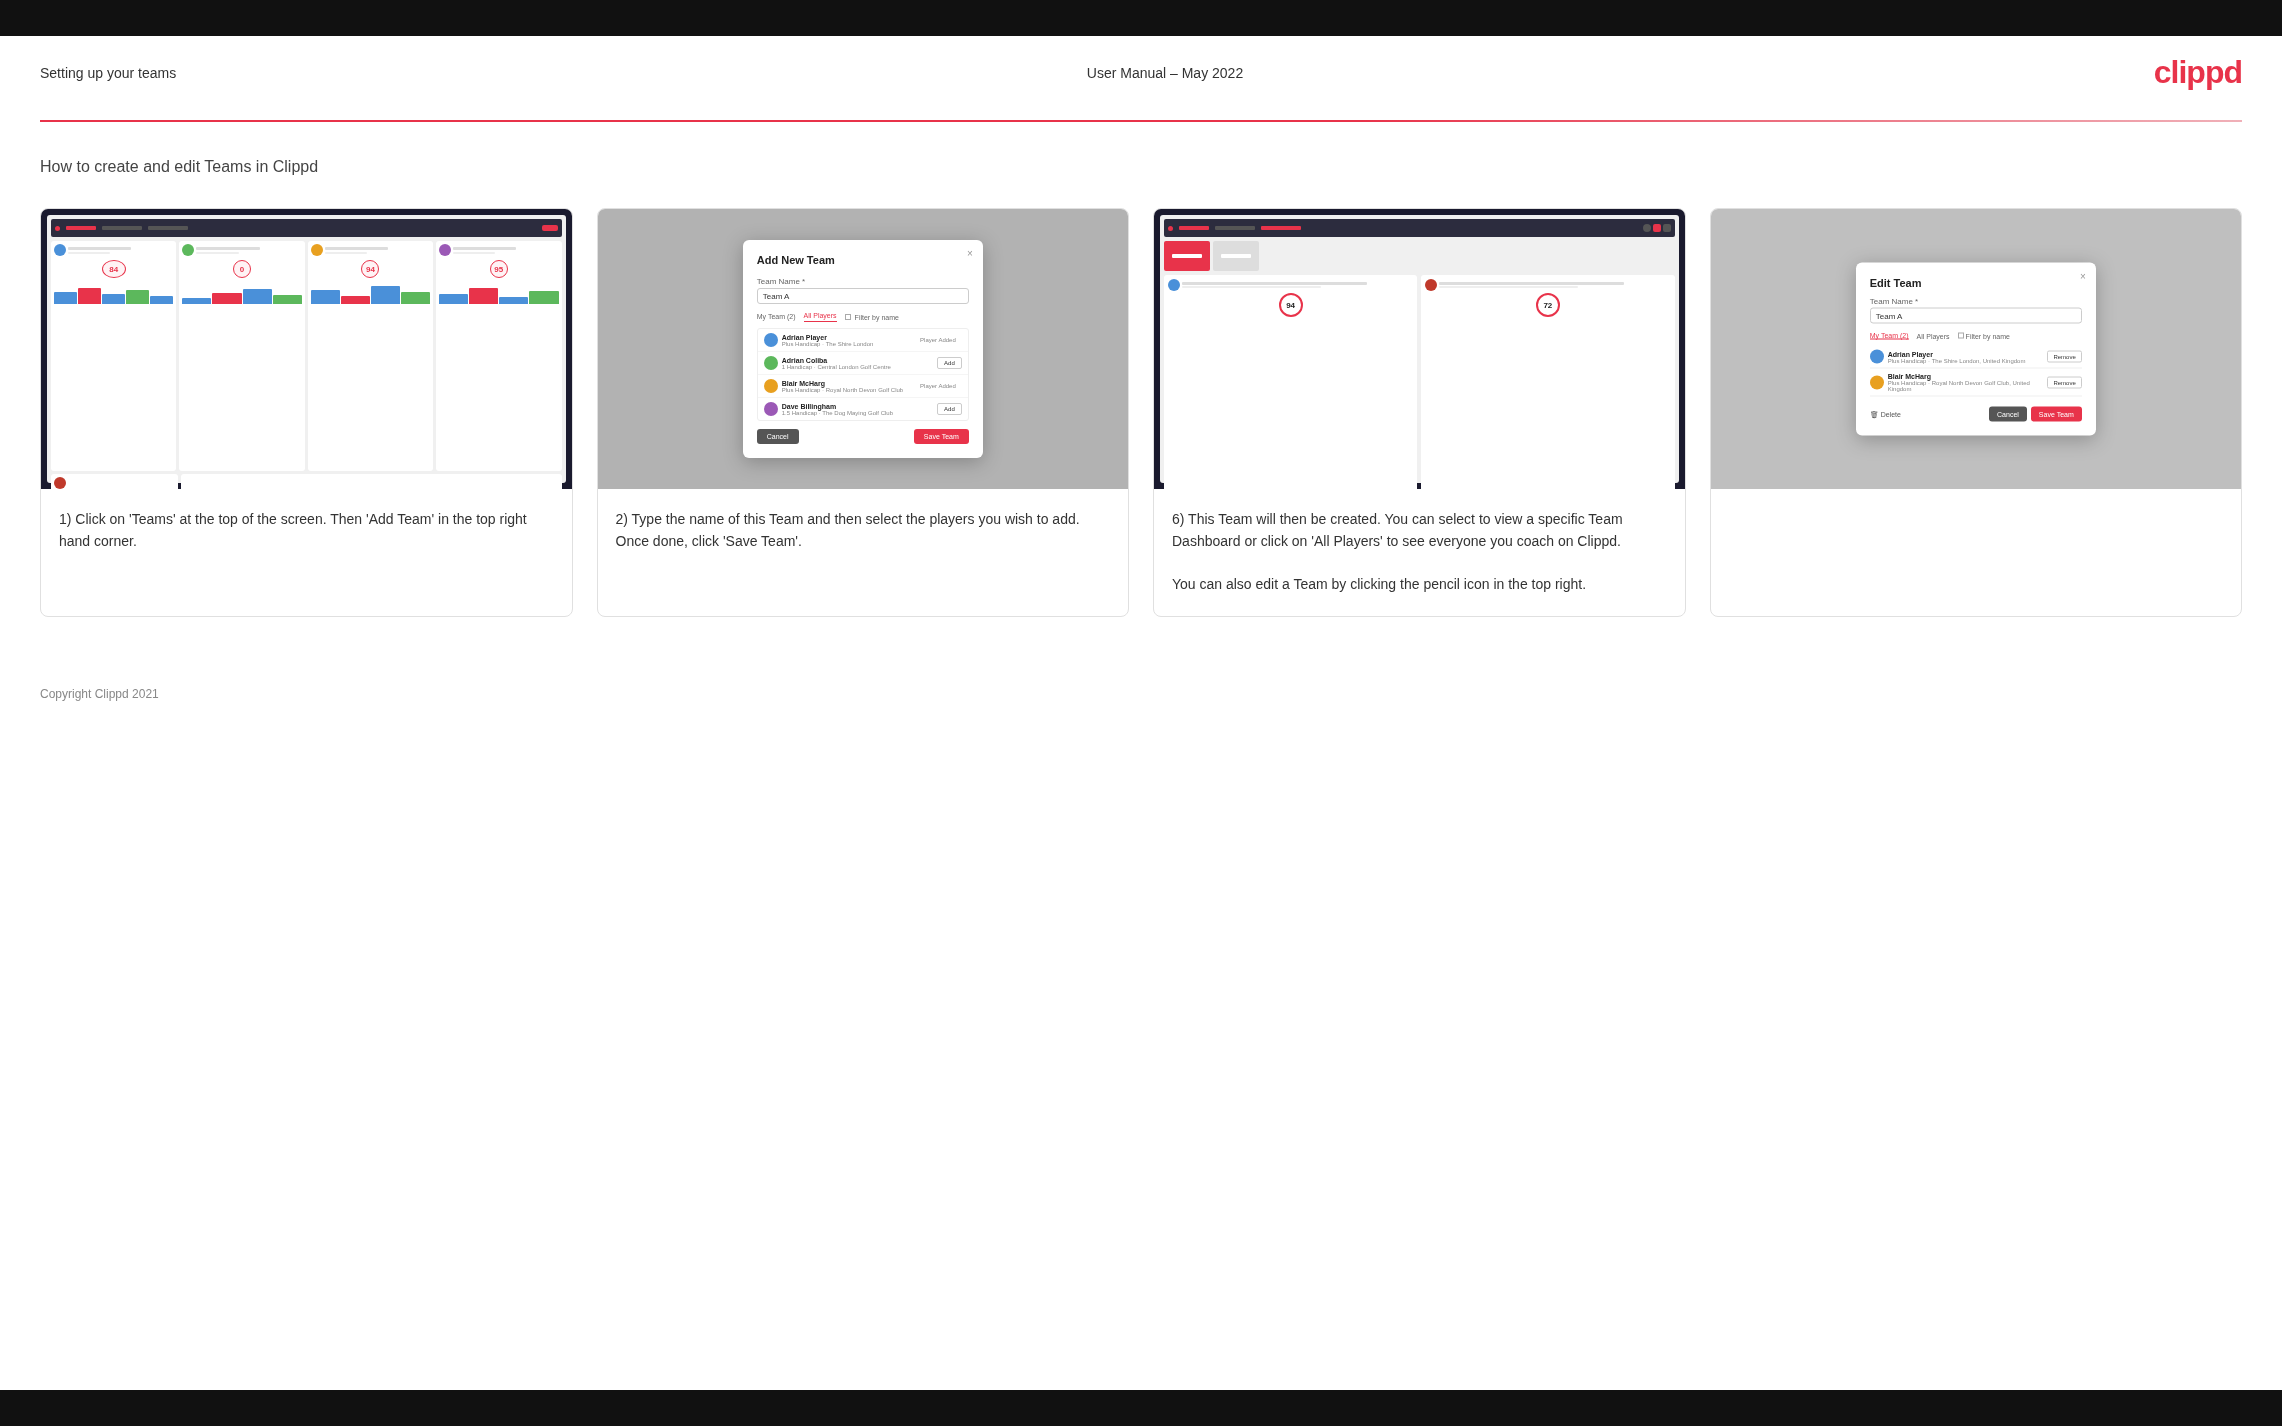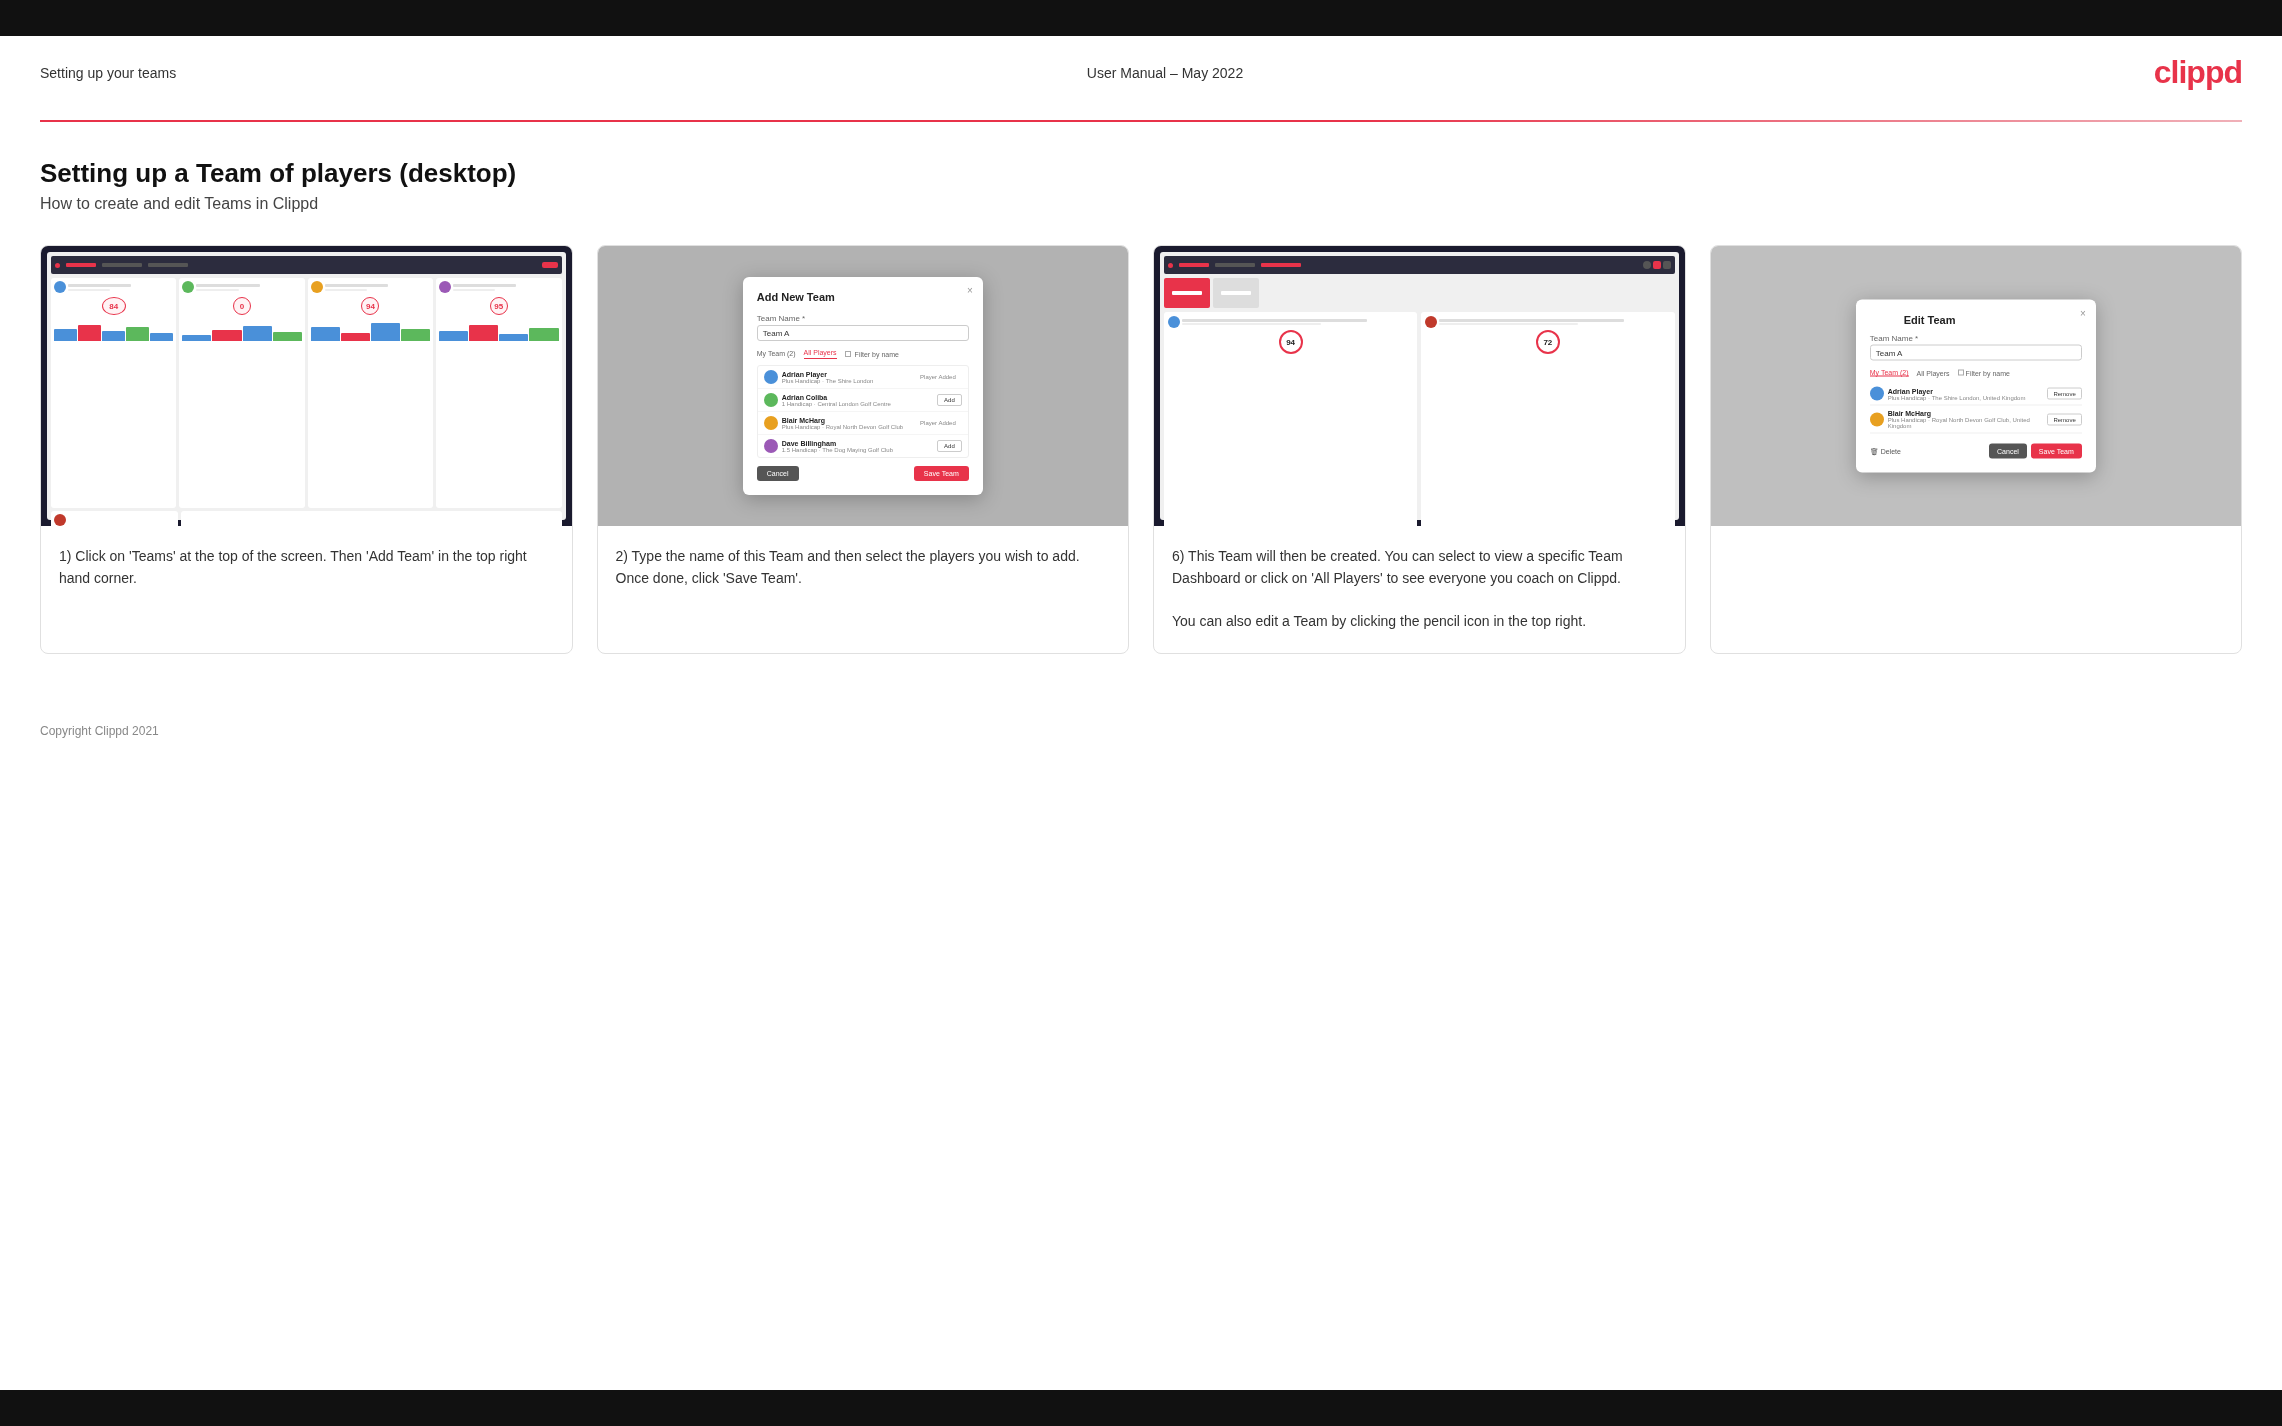--- a/index.html
+++ b/index.html
@@ -403,21 +403,20 @@
       border-radius: 6px;
       width: 240px;
       padding: 14px;
       box-shadow: 0 4px 20px rgba(0,0,0,0.25);
     }
     .ss4-modal-title {
       font-size: 11px;
       font-weight: 700;
       color: #222;
       margin-bottom: 8px;
-      margin-left: 34px;
     }
     .ss4-modal-close {
       position: absolute;
       top: 8px; right: 10px;
       font-size: 10px;
       color: #999;
     }
     .ss4-field-label {
       font-size: 8px;
       color: #666;
@@ -517,21 +516,20 @@
 
 <div class="header">
   <span class="header-left">Setting up your teams</span>
   <span class="header-center">User Manual – May 2022</span>
   <span class="logo">clippd</span>
 </div>
 
 <div class="header-divider"></div>
 
 <div class="page-content">
-  <h1 class="page-title">Setting up a Team of players (desktop)</h1>
   <p class="page-subtitle">How to create and edit Teams in Clippd</p>
 
   <div class="cards-grid">
 
     <div class="card">
       <div class="screenshot-area ss1">
         <div class="ss1-inner">
           <div class="ss1-nav">
             <div class="ss1-nav-dot"></div>
             <div class="ss1-nav-text"></div>

